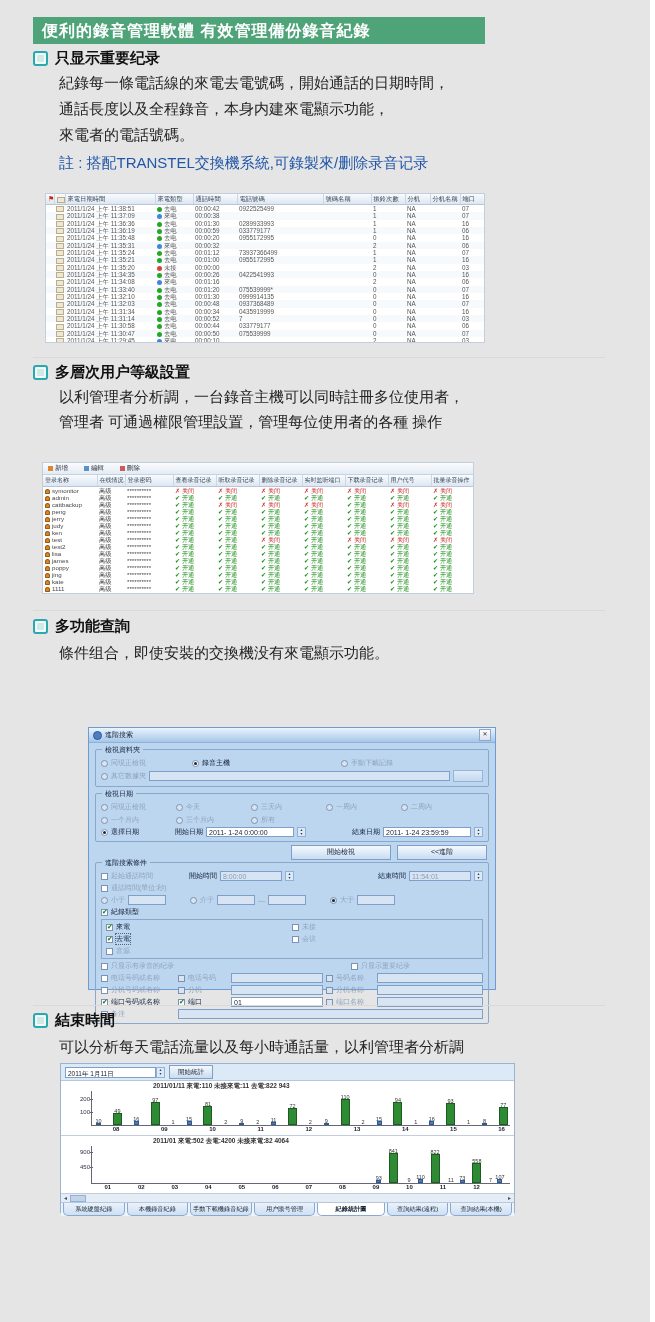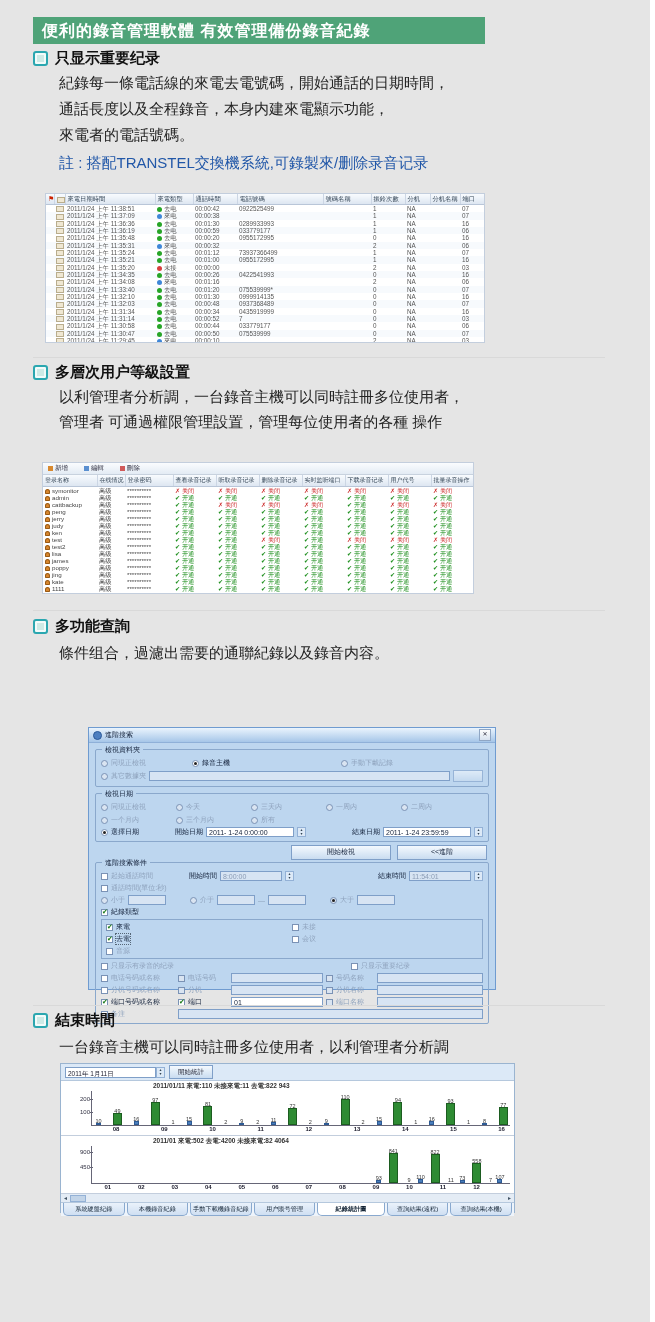--- a/index.html
+++ b/index.html
@@ -639,21 +639,21 @@
     </table>
   </div>
 
   <div class="divider" style="top:610px"></div>
 
   <div class="sec-head" style="top:617px">
     <span class="bullet"></span>
     <span>多功能查詢</span>
   </div>
   <div class="para" style="top:640px">
-    <div>條件组合，過濾出需要的通聯紀錄以及錄音内容。</div>
+    <div>條件组合，即使安裝的交換機没有來電顯示功能。</div>
   </div>
 
   <div class="dlg">
     <div class="dlg-title">
       <span class="dlg-ic"></span>
       <span>進階搜索</span>
       <span class="dlg-x">✕</span>
     </div>
 
     <div class="grp">
@@ -840,21 +840,21 @@
     </div>
   </div>
 
   <div class="divider" style="top:1005px"></div>
 
   <div class="sec-head" style="top:1011px">
     <span class="bullet"></span>
     <span>結束時間</span>
   </div>
   <div class="para" style="top:1034px">
-    <div>一台錄音主機可以同時註冊多位使用者，以利管理者分析調</div>
+    <div>可以分析每天電話流量以及每小時通話量，以利管理者分析調</div>
   </div>
 
   <div class="stats">
     <div class="stats-top">
       <span class="datebox">
         <span class="fld">2011年 1月11日</span>
         <span class="spin" style="height:11px">▴<br>▾</span>
       </span>
       <span class="sbtn">開始統計</span>
     </div>

